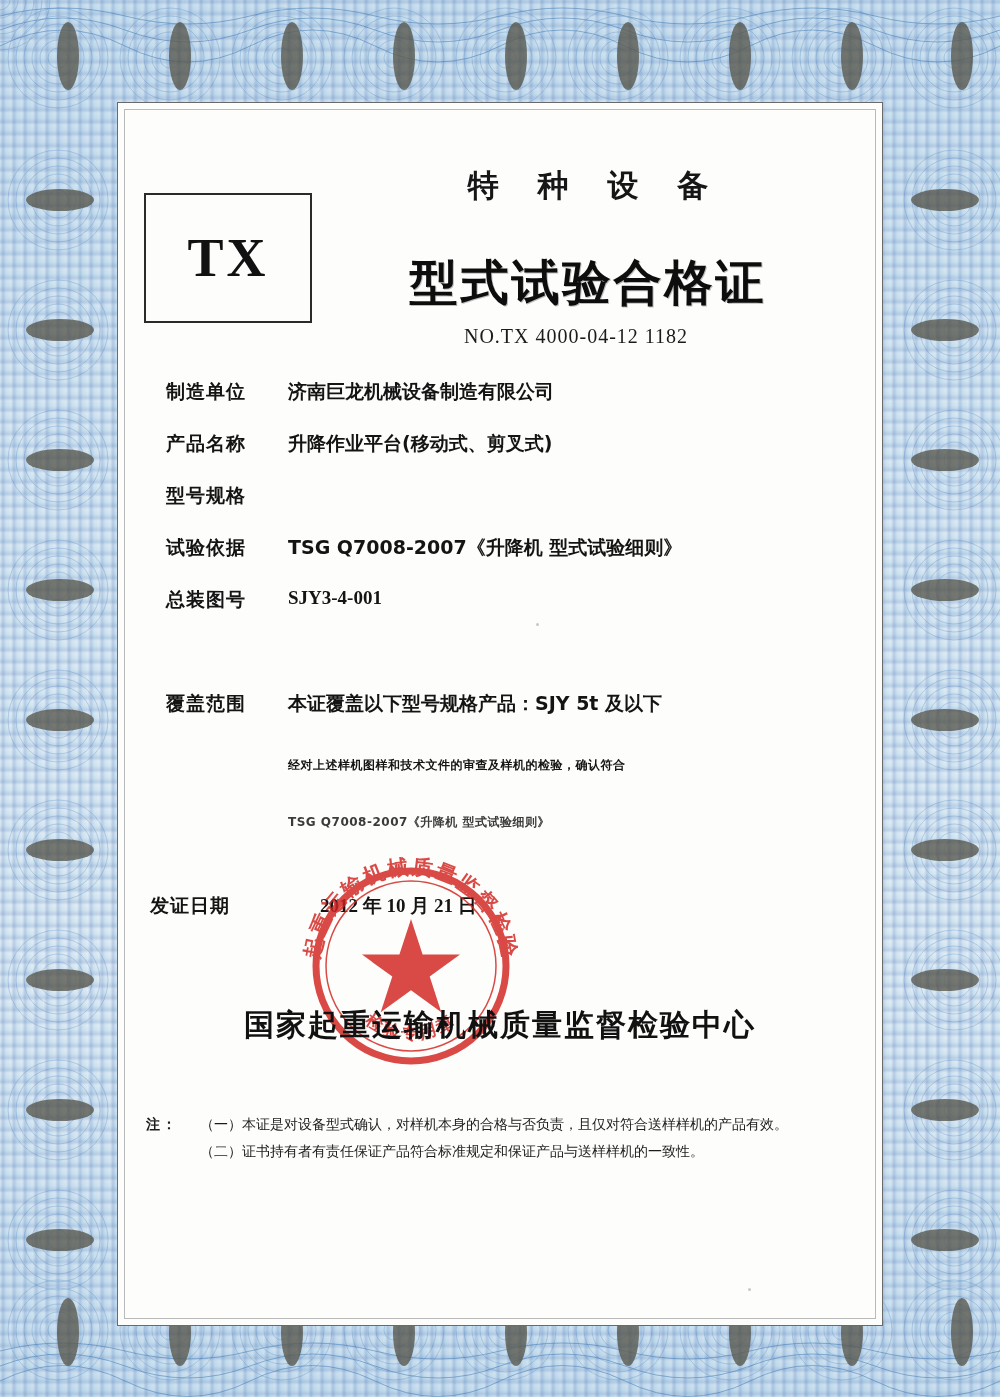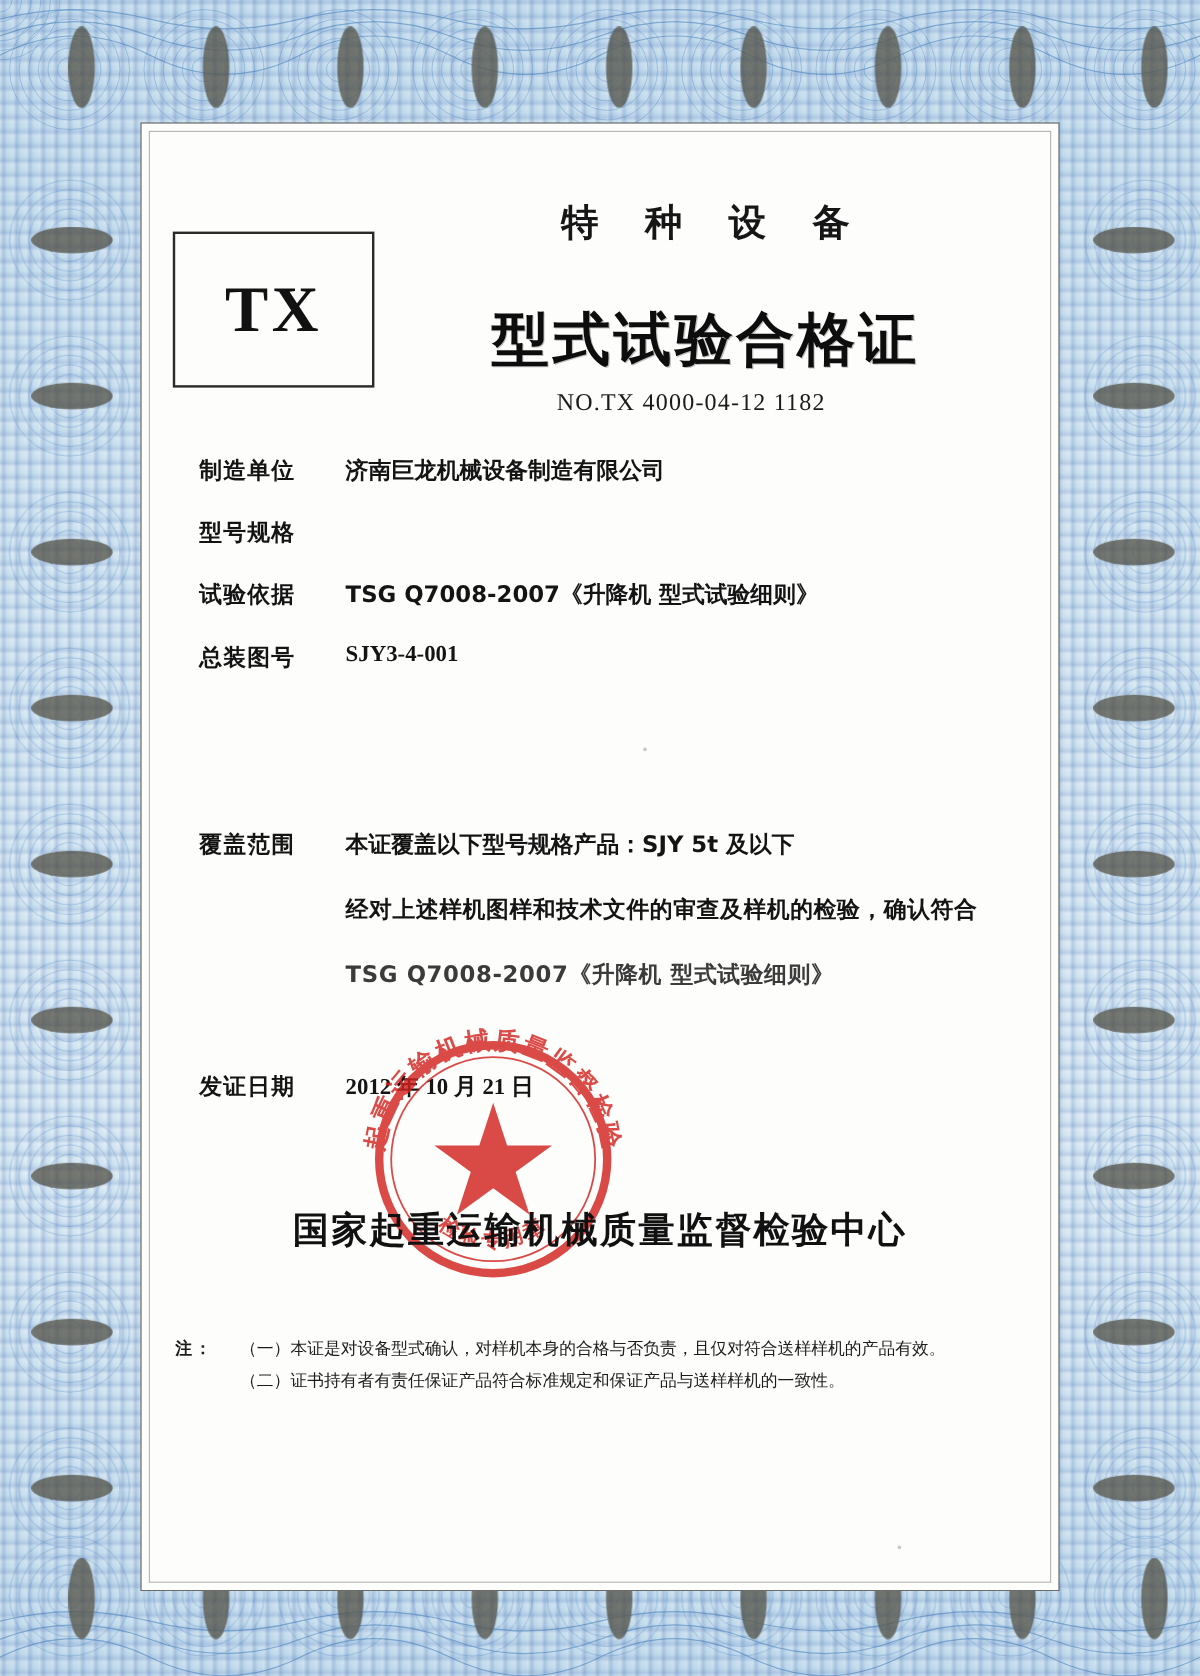--- a/index.html
+++ b/index.html
@@ -169,41 +169,42 @@
   }
 
   .coverage {
     position: absolute;
     left: 48px;
     top: 588px;
     width: 700px;
   }
   .coverage .field-row { margin-bottom: 0; }
   .coverage-line {
-    margin-top: 28px;
+    margin-top: 40px;
     padding-left: 122px;
     font-family: "DejaVu Sans", sans-serif;
     font-weight: bold;
-    font-size: 19px;
+    font-size: 12px;
     color: #141414;
     letter-spacing: 0.5px;
   }
   .coverage-line.faded {
     color: #2b2b2b;
     opacity: 0.92;
   }
 
   .issue-row {
     position: absolute;
-    left: 48px;
+    left: 32px;
     top: 790px;
     width: 700px;
     display: flex;
     align-items: flex-start;
     font-size: 19px;
+    gap: 48px;
   }
 
   .issuer {
     position: absolute;
     left: 0;
     top: 902px;
     width: 764px;
     text-align: center;
     font-family: "DejaVu Sans", sans-serif;
     font-weight: bold;
@@ -413,20 +414,24 @@
     <div class="title-main">型式试验合格证</div>
 
     <div class="cert-no">NO.TX 4000-04-12 1182</div>
 
     <div class="fields">
       <div class="field-row">
         <div class="field-label">制造单位</div>
         <div class="field-value">济南巨龙机械设备制造有限公司</div>
       </div>
       <div class="field-row">
+        <div class="field-label">产品名称</div>
+        <div class="field-value">升降作业平台(移动式、剪叉式)</div>
+      </div>
+      <div class="field-row">
         <div class="field-label">型号规格</div>
       </div>
       <div class="field-row">
         <div class="field-label">试验依据</div>
         <div class="field-value">TSG Q7008-2007《升降机 型式试验细则》</div>
       </div>
       <div class="field-row">
         <div class="field-label">总装图号</div>
         <div class="field-value serif">SJY3-4-001</div>
       </div>

